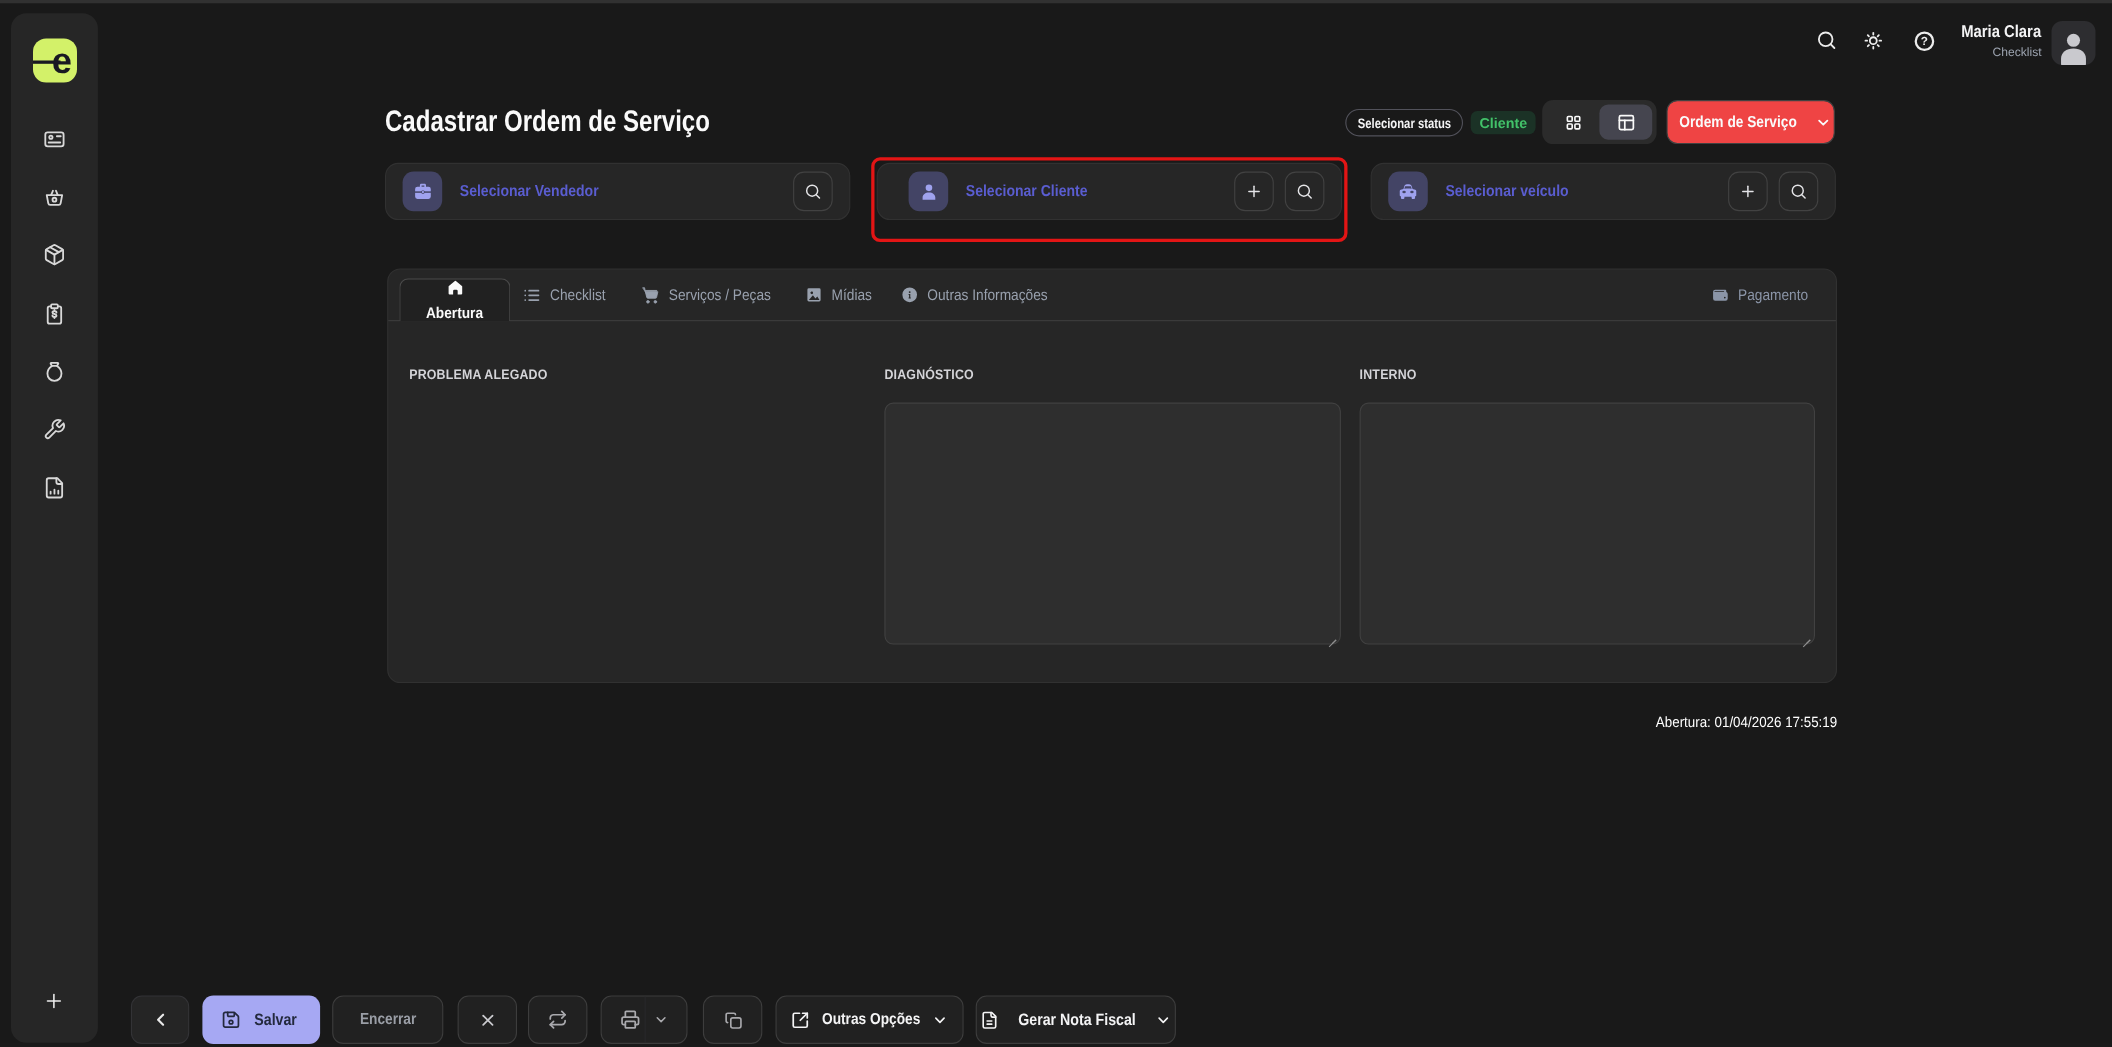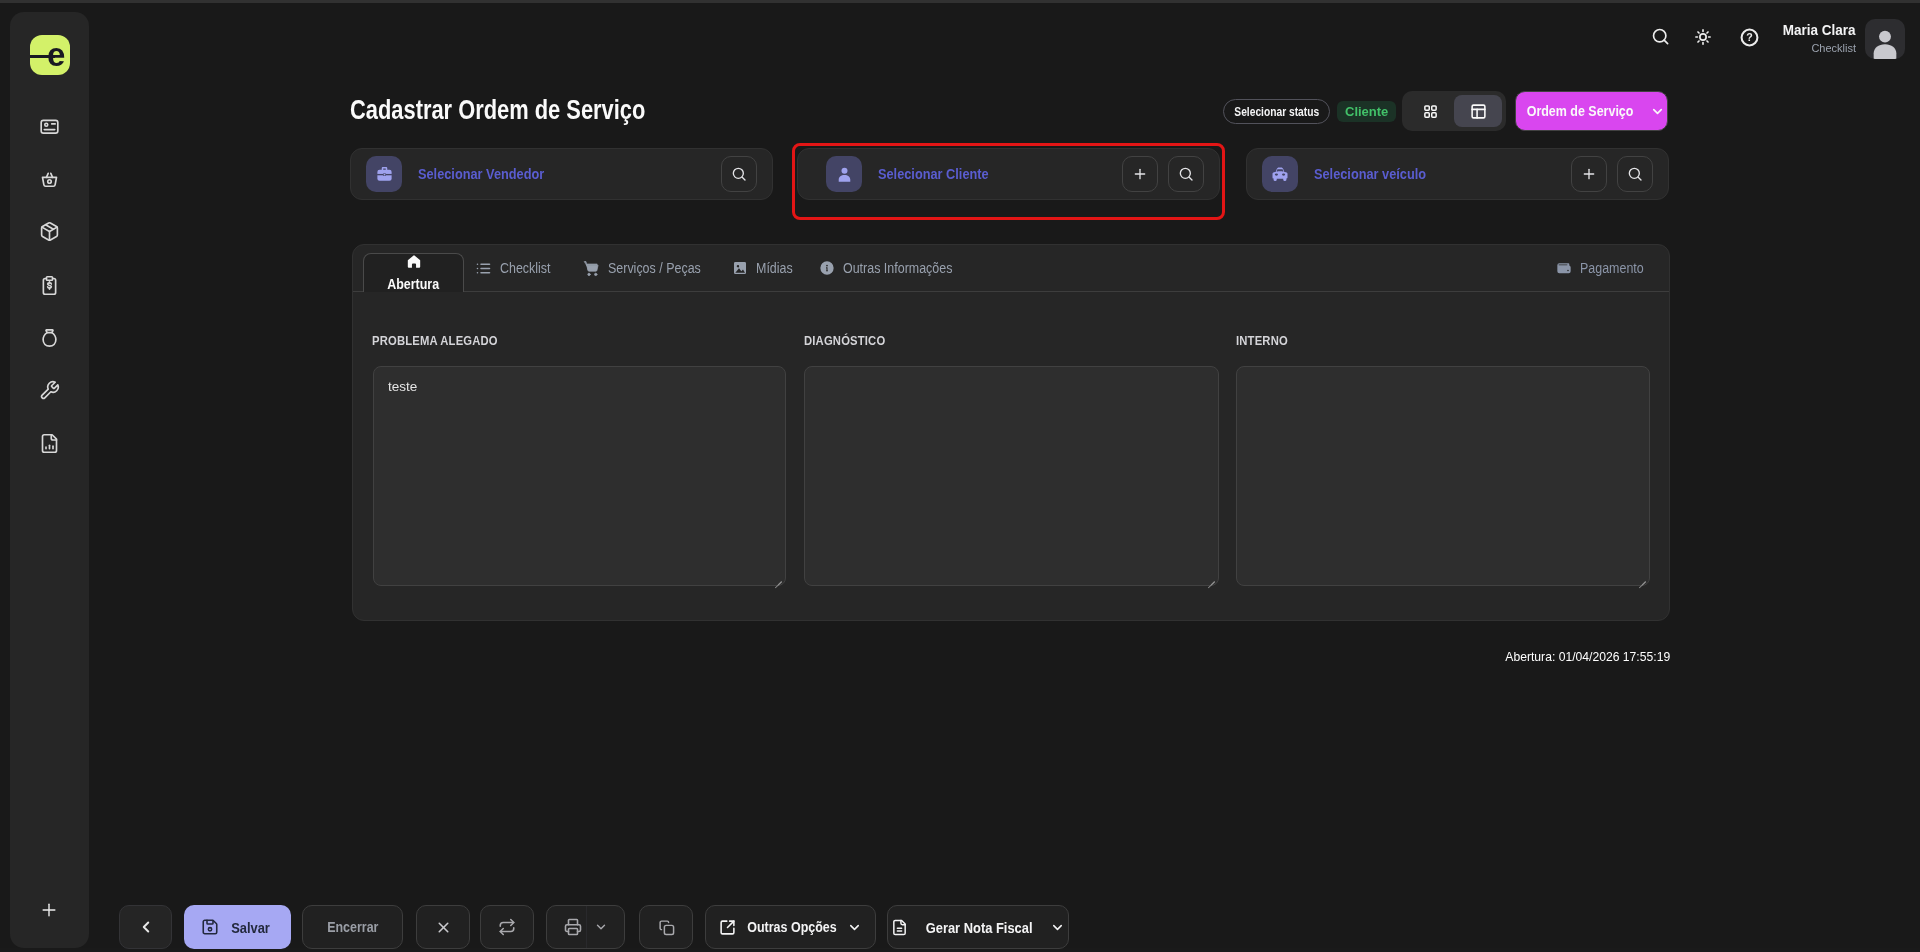--- a/index.html
+++ b/index.html
@@ -26,21 +26,21 @@
 #avatar { left:1865px; top:19px; width:40px; height:40px; border-radius:10px; background:#2d2d30; overflow:hidden; display:flex; align-items:flex-end; justify-content:center; }
 
 
 #title { left:350px; top:95px; font-size:27px; font-weight:bold; color:#fafafa; transform:scaleX(0.81); transform-origin:left center; white-space:nowrap; }
 #pill-status { left:1223px; top:99px; width:107px; height:25px; border:1px solid #52525b; border-radius:999px; font-size:12.5px; font-weight:bold; color:#f4f4f5; display:flex; align-items:center; justify-content:center; }
 #pill-status span { transform:scaleX(0.82); white-space:nowrap; }
 #badge-aberta { left:1337px; top:101px; height:21px; padding:0 8px; border-radius:6px; background:#1b3226; color:#42c169; font-size:13px; font-weight:bold; display:flex; align-items:center; }
 #toggle { left:1402px; top:91px; width:104px; height:40px; border-radius:10px; background:#2b2b2b; display:flex; align-items:center; padding:0 4px; gap:0; }
 #toggle .tbtn { width:48px; height:32px; display:flex; align-items:center; justify-content:center; color:#fafafa; border-radius:8px; }
 #toggle .tbtn.active { background:#45454f; }
-#dd-os { left:1515px; top:91px; width:153px; height:40px; border-radius:10px; border:1px solid #414141; background:#d946ef; color:#fafafa; font-size:14.5px; font-weight:bold; display:flex; align-items:center; justify-content:center; gap:8px; }
+#dd-os { left:1515px; top:91px; width:153px; height:40px; border-radius:10px; border:1px solid #414141; background:#ef4444; color:#fafafa; font-size:14.5px; font-weight:bold; display:flex; align-items:center; justify-content:center; gap:8px; }
 
 
 .card { position:absolute; top:148px; width:423px; height:52px; background:#262626; border:1px solid #313131; border-radius:12px; display:flex; align-items:center; padding:0 15px; }
 .card .badge { width:36px; height:36px; border-radius:10px; background:#434465; display:flex; align-items:center; justify-content:center; color:#9fa2ee; }
 .card .lbl { margin-left:16px; font-size:14.5px; font-weight:bold; color:#5a5dd0; flex:1; transform:scaleX(0.88); transform-origin:left center; white-space:nowrap; }
 .card .btn { width:36px; height:36px; border-radius:10px; border:1px solid #424242; display:flex; align-items:center; justify-content:center; color:#e4e4e7; margin-left:10px; }
 #redbox { left:792px; top:143px; width:433px; height:77px; border:3px solid #e31515; border-radius:8px; }
 
 
 #panel { left:352px; top:244px; width:1318px; height:377px; background:#262626; border:1px solid #313131; border-radius:12px; }
@@ -227,21 +227,20 @@
   <div class="tab" style="left:1203px;">
     <svg width="16" height="16" viewBox="0 0 24 24" fill="#8b95a8">
         <path d="M19 5H5a3 3 0 0 0-3 3v9a3 3 0 0 0 3 3h14a3 3 0 0 0 3-3v-6a3 3 0 0 0-2-2.8V7a2 2 0 0 0-1-2zm-1 9.5a1.2 1.2 0 1 1 0 2.4 1.2 1.2 0 0 1 0-2.4zM4 6.8h13v1H4z"></path>
       </svg>
     <span style="color:#8b95a8;">Pagamento</span>
   </div>
 
   <div class="seclbl" style="left:19px;">PROBLEMA ALEGADO</div>
   <div class="seclbl" style="left:451px;">DIAGNÓSTICO</div>
   <div class="seclbl" style="left:883px;">INTERNO</div>
-  <div class="tarea" style="left:20px; width:413px;">teste<div class="resz"></div></div>
   <div class="tarea" style="left:451px; width:415px;">
       <div class="resz"></div>
     </div>
   <div class="tarea" style="left:883px; width:414px;">
       <div class="resz"></div>
     </div>
 </div>
 
 <div class="abs" id="timestamp"><span style="transform:scaleX(0.9); display:inline-block; transform-origin:right center;">Abertura: 01/04/2026 17:55:19</span></div>
 

